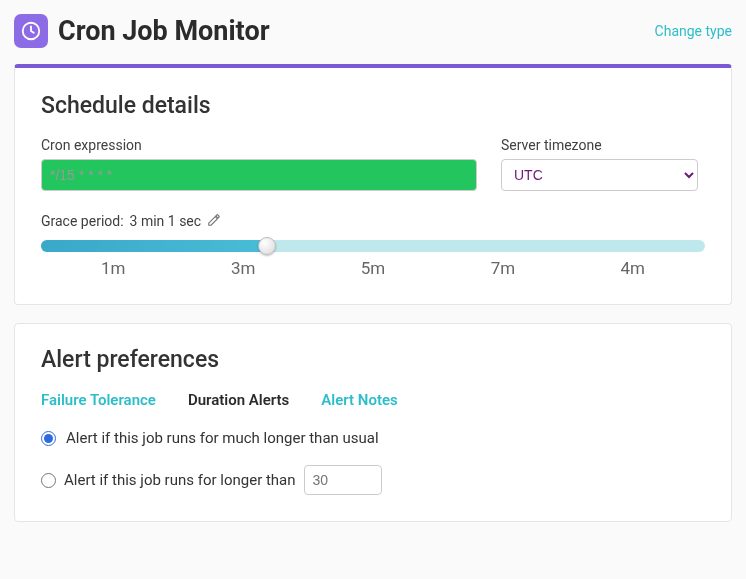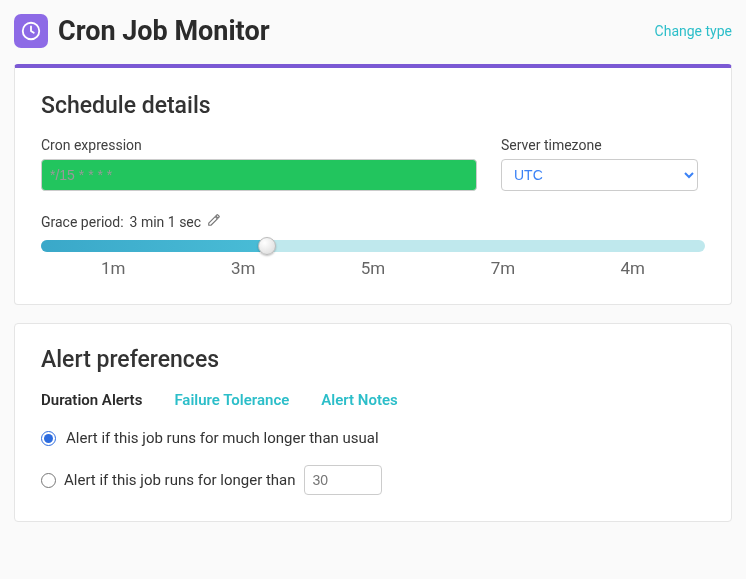--- a/index.html
+++ b/index.html
@@ -85,25 +85,24 @@
     }
     .text-input::placeholder { color: #999; }
     .select {
       width: 100%;
       height: 32px;
       border: 1px solid #ccc;
       border-radius: 4px;
       padding: 4px 8px;
       font-size: 14px;
       background: #fff;
-      color: #3b82f6;
+      color: #701a75;
     }
     .grace-label-row {
       display: flex;
-      align-items: center;
       gap: 6px;
       font-size: 14px;
       color: #3e3e3e;
       margin-bottom: 10px;
     }
     .grace-label-row .icon { color: #888; cursor: pointer; }
     .slider-wrap { position: relative; }
     .slider-track {
       position: relative;
       height: 12px;
@@ -239,22 +238,22 @@
       <span>7m</span>
       <span>4m</span>
     </div>
   </div>
 </div>
 
 <div class="card">
   <h2 class="section-title">Alert preferences</h2>
 
   <div class="tabs">
+    <div class="tab">Failure Tolerance</div>
     <div class="tab active">Duration Alerts</div>
-    <div class="tab">Failure Tolerance</div>
     <div class="tab">Alert Notes</div>
   </div>
 
   <label class="alert-option">
     <input type="radio" name="dur" checked="" style="">
     <span>Alert if this job runs for much longer than usual</span>
   </label>
 
   <div class="alert-option">
     <input type="radio" name="dur" style="">

